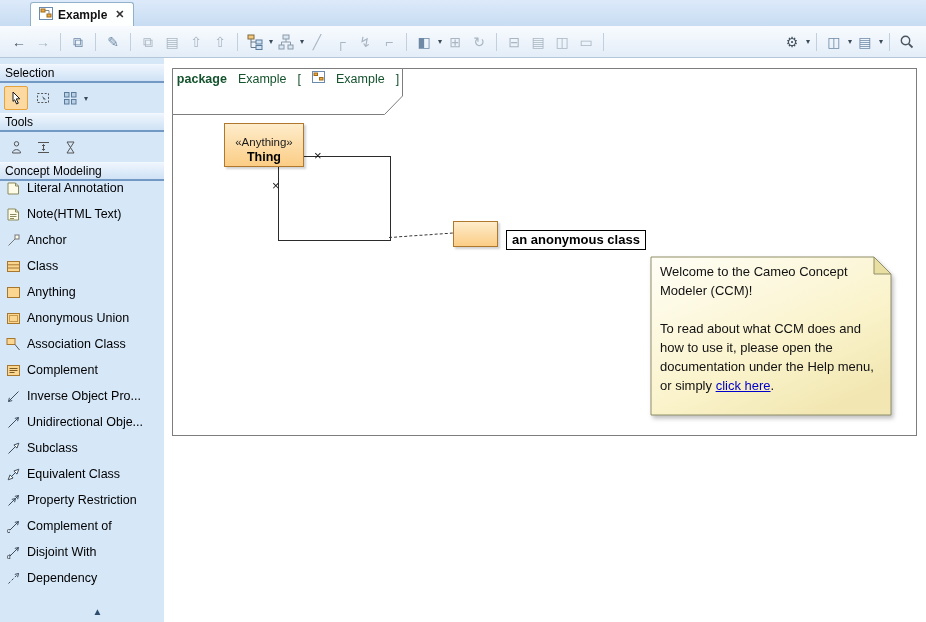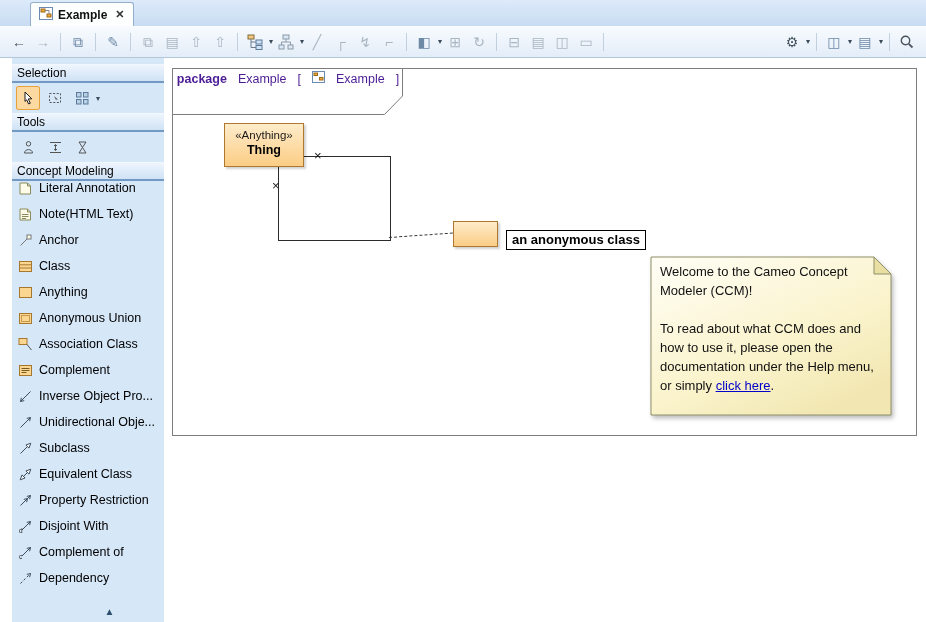--- a/index.html
+++ b/index.html
@@ -15,44 +15,44 @@
   .toolbar{position:absolute;left:0;top:26px;width:926px;height:32px;box-sizing:border-box;background:linear-gradient(#f8fbfe,#e3edf8);border-bottom:1px solid #b4c7da;display:flex;align-items:center;padding:0 8px;gap:2px;}
   .tbtn{min-width:22px;height:22px;display:flex;align-items:center;justify-content:center;font-size:14px;line-height:1;border-radius:2px;}
   .tbtn.dim{color:#a9b6c2;}
   .tbtn.mid{color:#6d89a6;}
   .tbtn.en{color:#45535f;}
   .tsep{width:1px;height:18px;background:#c2cfdc;margin:0 4px;flex:none;}
   .tdd{font-size:8px;color:#3a4a58;margin-left:1px;}
   .tspacer{flex:1;}
 
   
-  .sidebar{position:absolute;left:12px;top:58px;width:196px;height:564px;box-sizing:border-box;background:#d6e7f8;border-right:1px solid #8fb2d4;padding-top:6px;}
+  .sidebar{position:absolute;left:0;top:58px;width:196px;height:564px;box-sizing:border-box;background:#d6e7f8;border-right:1px solid #8fb2d4;padding-top:6px;}
   .shead{height:16px;line-height:16px;padding:0 5px;font-size:12px;color:#000;background:linear-gradient(#eef5fd,#cfe2f5);border-bottom:2px solid #7199c4;border-top:1px solid #f2f8fe;}
   .prow{height:30px;display:flex;align-items:center;gap:3px;padding:0 4px;}
   .pbtn{width:22px;height:22px;display:flex;align-items:center;justify-content:center;border:1px solid transparent;border-radius:2px;}
   .pbtn.selected{background:#fcd9a0;border:1px solid #e8a23c;}
   .pdd{font-size:8px;color:#3a4a58;margin-left:-1px;}
   .tlist{display:block;}
   .titem{height:26px;display:flex;align-items:flex-start;gap:6px;padding:0 6px;}
   .iico{width:15px;height:15px;flex:none;display:flex;align-items:center;justify-content:center;}
   .ilabel{font-size:12.5px;color:#000;white-space:nowrap;}
   .idd{margin-left:auto;font-size:8px;color:#3a4a58;padding-right:2px;}
   .collapse{position:absolute;bottom:5px;left:0;width:100%;text-align:center;font-size:10px;color:#2d4d6d;cursor:pointer;}
 
   
   .canvas{position:absolute;left:164px;top:58px;width:762px;height:564px;background:#fff;}
   .frame{position:absolute;left:8px;top:10px;width:745px;height:368px;border:1px solid #7d7d7d;box-sizing:border-box;}
   .fhead-svg{position:absolute;left:-1px;top:-1px;}
   .fhead{position:absolute;left:0;top:0;width:230px;}
   .fstereo{margin-top:3px;text-align:center;font-size:12px;color:#111;}
-  .fline2{margin-top:2px;display:flex;align-items:center;justify-content:center;gap:11px;font-size:12.5px;color:#4c1d95;}
+  .fline2{margin-top:2px;display:flex;align-items:center;justify-content:center;gap:11px;font-size:12.5px;color:#14532d;}
   .fkw{font-weight:bold;}
 
   .rect-shape{position:absolute;left:105px;top:87px;width:111px;height:83px;border:1px solid #2b2b2b;z-index:1;}
-  .thing{position:absolute;left:51px;top:54px;width:80px;height:44px;box-sizing:border-box;border:1px solid #b0772f;background:linear-gradient(#feeccb,#fbcd85);z-index:3;box-shadow:2px 2px 2px rgba(0,0,0,0.18);text-align:center;padding-top:4px;}
+  .thing{position:absolute;left:51px;top:54px;width:80px;height:44px;box-sizing:border-box;border:1px solid #b0772f;background:linear-gradient(#feeccb,#fbcd85);z-index:3;box-shadow:2px 2px 2px rgba(0,0,0,0.18);text-align:center;padding-top:11px;}
   .t-st{font-size:11.5px;color:#1a1a1a;line-height:14px;}
   .t-nm{font-size:12.5px;font-weight:bold;color:#000;line-height:16px;}
   .xmark{position:absolute;font-size:13px;color:#1a1a1a;line-height:1;z-index:4;}
   .x1{left:141px;top:80px;}
   .x2{left:99px;top:110px;}
   .dashline{position:absolute;left:216px;top:168px;width:64px;border-top:1.6px dashed #3a3a3a;transform:rotate(-4deg);transform-origin:left center;z-index:1;}
   .anonbox{position:absolute;left:280px;top:152px;width:45px;height:26px;box-sizing:border-box;border:1px solid #b0772f;background:linear-gradient(#feeccb,#fbcd85);z-index:2;box-shadow:2px 2px 2px rgba(0,0,0,0.18);}
   .anonlabel{position:absolute;left:333px;top:161px;padding:1px 5px 2px;border:1px solid #000;background:#fff;font-size:13px;font-weight:bold;color:#000;white-space:nowrap;z-index:5;}
   .note{position:absolute;left:477px;top:187px;width:242px;height:160px;z-index:5;padding-left:24px;}
   .note-svg{position:absolute;left:0;top:0;filter:drop-shadow(2px 3px 2px rgba(110,110,110,0.45));}
@@ -312,34 +312,34 @@
               <path d="M12.5,2.5 L8.8,3.4 M12.5,2.5 L11.6,6.2 M9.5,5.5 L5.8,6.4 M9.5,5.5 L8.6,9.2" fill="none" stroke="#3d4d5d"></path>
             </svg>
           </span>
         <span class="ilabel">Property Restriction</span>
       </div>
       <div class="titem">
         <span class="iico">
             <svg width="15" height="15" viewBox="0 0 15 15">
               <line x1="4" y1="11" x2="12.5" y2="2.5" stroke="#3d4d5d"></line>
               <path d="M12.5,2.5 L8.8,3.4 M12.5,2.5 L11.6,6.2" fill="none" stroke="#3d4d5d"></path>
-              <text x="1" y="14" font-size="6.5" fill="#222">d</text>
-            </svg>
-          </span>
-        <span class="ilabel">Disjoint With</span>
+              <text x="1" y="14" font-size="6.5" fill="#222">c</text>
+            </svg>
+          </span>
+        <span class="ilabel">Complement of</span>
       </div>
       <div class="titem">
         <span class="iico">
             <svg width="15" height="15" viewBox="0 0 15 15">
               <line x1="4" y1="11" x2="12.5" y2="2.5" stroke="#3d4d5d"></line>
               <path d="M12.5,2.5 L8.8,3.4 M12.5,2.5 L11.6,6.2" fill="none" stroke="#3d4d5d"></path>
-              <text x="1" y="14" font-size="6.5" fill="#222">c</text>
-            </svg>
-          </span>
-        <span class="ilabel">Complement of</span>
+              <text x="1" y="14" font-size="6.5" fill="#222">d</text>
+            </svg>
+          </span>
+        <span class="ilabel">Disjoint With</span>
       </div>
       <div class="titem">
         <span class="iico">
             <svg width="15" height="15" viewBox="0 0 15 15">
               <line x1="2.5" y1="12.5" x2="12.5" y2="2.5" stroke="#3d4d5d" stroke-dasharray="2.5,2"></line>
               <path d="M12.5,2.5 L8.8,3.4 M12.5,2.5 L11.6,6.2" fill="none" stroke="#3d4d5d"></path>
             </svg>
           </span>
         <span class="ilabel">Dependency</span>
       </div>

